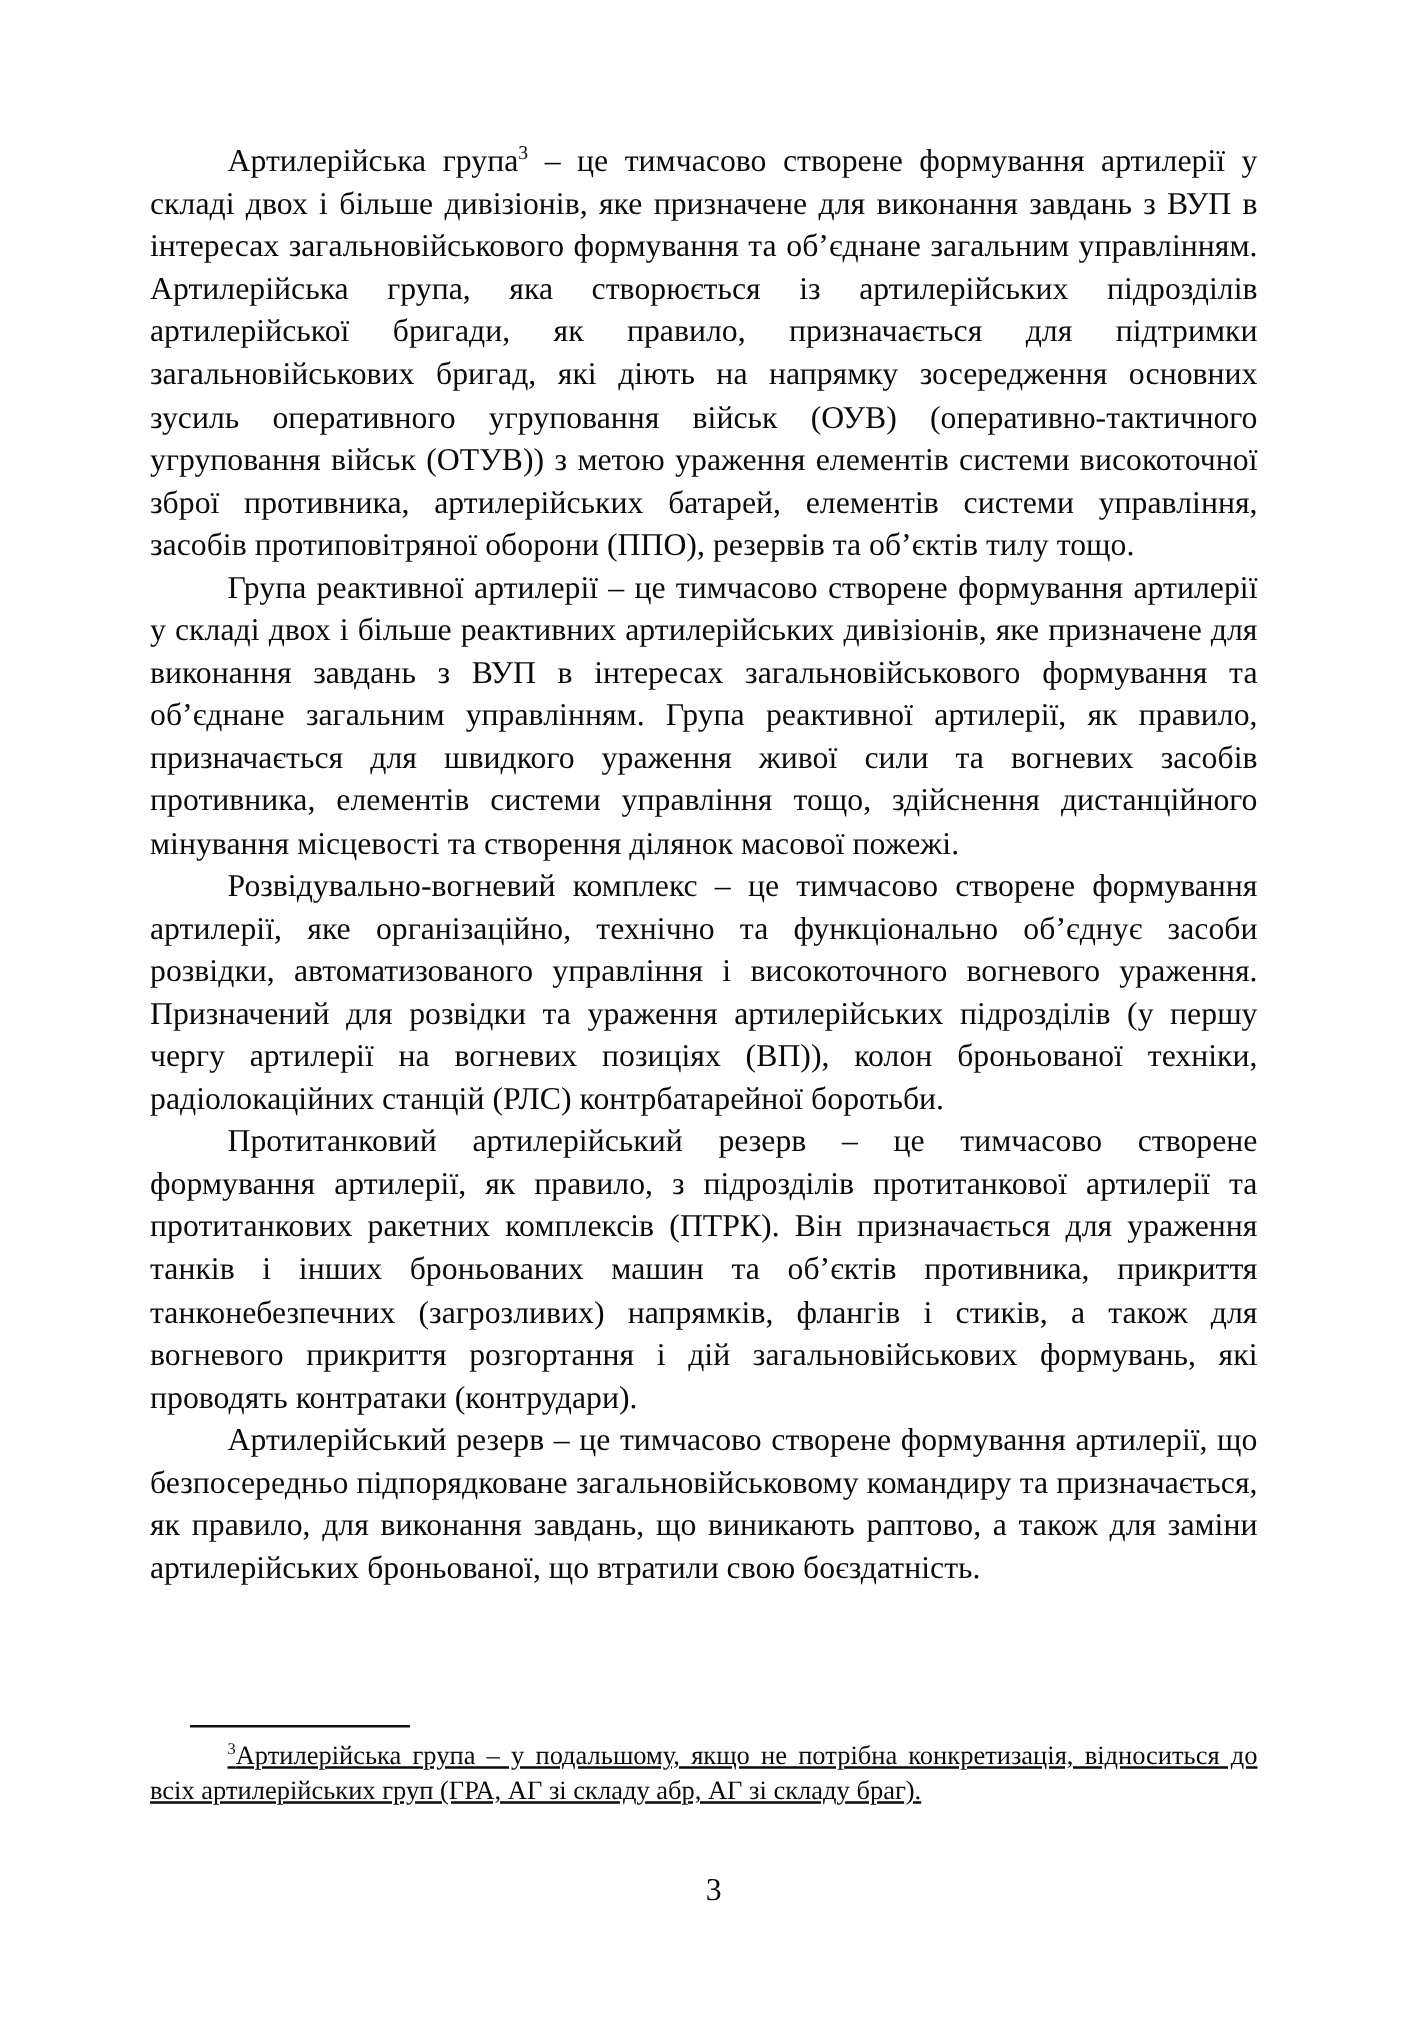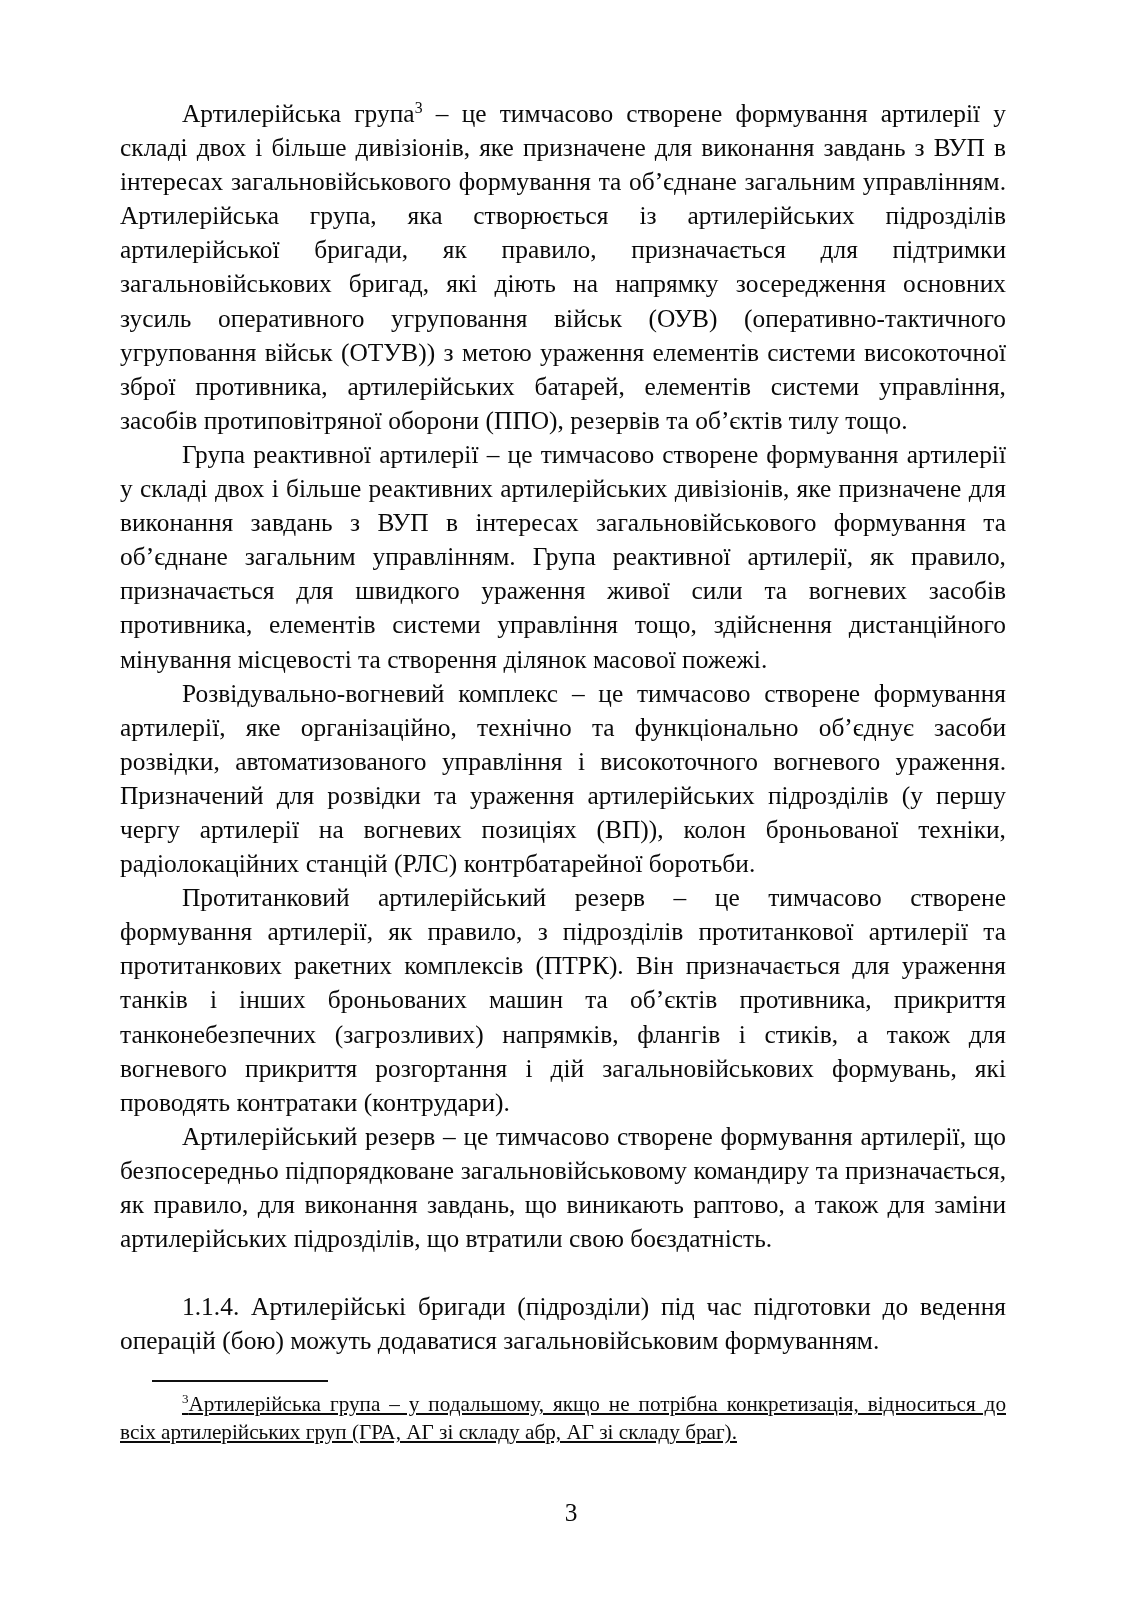--- a/index.html
+++ b/index.html
@@ -14,21 +14,21 @@
     height: 1615px;
     background: #ffffff;
     margin: 0 auto;
     overflow: hidden;
     font-family: "Liberation Serif", "DejaVu Serif", serif;
     color: #0a0a0a;
   }
   .body-area {
     position: absolute;
     left: 120px;
-    top: 96px;
+    top: 112px;
     width: 886px;
   }
   p.para {
     margin: 0;
     text-align: justify;
     text-justify: inter-word;
     text-indent: 62px;
     font-size: 25.4px;
     line-height: 34.1px;
     letter-spacing: 0.02px;
@@ -90,24 +90,23 @@
   <div class="body-area">
 
     <p class="para"><span>Артилерійська група</span><span class="sup-marker">3</span><span> – це тимчасово створене формування артилерії у складі двох і більше дивізіонів, яке призначене для виконання завдань з ВУП в інтересах загальновійськового формування та об’єднане загальним управлінням. Артилерійська група, яка створюється із артилерійських підрозділів артилерійської бригади, як правило, призначається для підтримки загальновійськових бригад, які діють на напрямку зосередження основних зусиль оперативного угруповання військ (ОУВ) (оперативно-тактичного угруповання військ (ОТУВ)) з метою ураження елементів системи високоточної зброї противника, артилерійських батарей, елементів системи управління, засобів протиповітряної оборони (ППО), резервів та об’єктів тилу тощо.</span></p>
 
     <p class="para">Група реактивної артилерії – це тимчасово створене формування артилерії у складі двох і більше реактивних артилерійських дивізіонів, яке призначене для виконання завдань з ВУП в інтересах загальновійськового формування та об’єднане загальним управлінням. Група реактивної артилерії, як правило, призначається для швидкого ураження живої сили та вогневих засобів противника, елементів системи управління тощо, здійснення дистанційного мінування місцевості та створення ділянок масової пожежі.</p>
 
     <p class="para">Розвідувально-вогневий комплекс – це тимчасово створене формування артилерії, яке організаційно, технічно та функціонально об’єднує засоби розвідки, автоматизованого управління і високоточного вогневого ураження. Призначений для розвідки та ураження артилерійських підрозділів (у першу чергу артилерії на вогневих позиціях (ВП)), колон броньованої техніки, радіолокаційних станцій (РЛС) контрбатарейної боротьби.</p>
 
     <p class="para">Протитанковий артилерійський резерв – це тимчасово створене формування артилерії, як правило, з підрозділів протитанкової артилерії та протитанкових ракетних комплексів (ПТРК). Він призначається для ураження танків і інших броньованих машин та об’єктів противника, прикриття танконебезпечних (загрозливих) напрямків, флангів і стиків, а також для вогневого прикриття розгортання і дій загальновійськових формувань, які проводять контратаки (контрудари).</p>
 
-    <p class="para last-line-natural">Артилерійський резерв – це тимчасово створене формування артилерії, що безпосередньо підпорядковане загальновійськовому командиру та призначається, як правило, для виконання завдань, що виникають раптово, а також для заміни артилерійських підрозділів, що втратили свою боєздатність.</p>
+    <p class="para last-line-natural">Артилерійський резерв – це тимчасово створене формування артилерії, що безпосередньо підпорядковане загальновійськовому командиру та призначається, як правило, для виконання завдань, що виникають раптово, а також для заміни артилерійських броньованої, що втратили свою боєздатність.</p>
 
     <div class="section-block">
-      <p class="para last-line-natural">1.1.4. Артилерійські бригади (підрозділи) під час підготовки до ведення операцій (бою) можуть додаватися загальновійськовим формуванням.</p>
     </div>
 
   </div>
 
   <div class="footnote-area">
     <div class="footnote-rule"></div>
     <p class="footnote"><span class="fn-num">3</span><span>Артилерійська група – у подальшому, якщо не потрібна конкретизація, відноситься до всіх артилерійських груп (ГРА, АГ зі складу абр, АГ зі складу браг).</span></p>
   </div>
 
   <div class="page-number">3</div>

